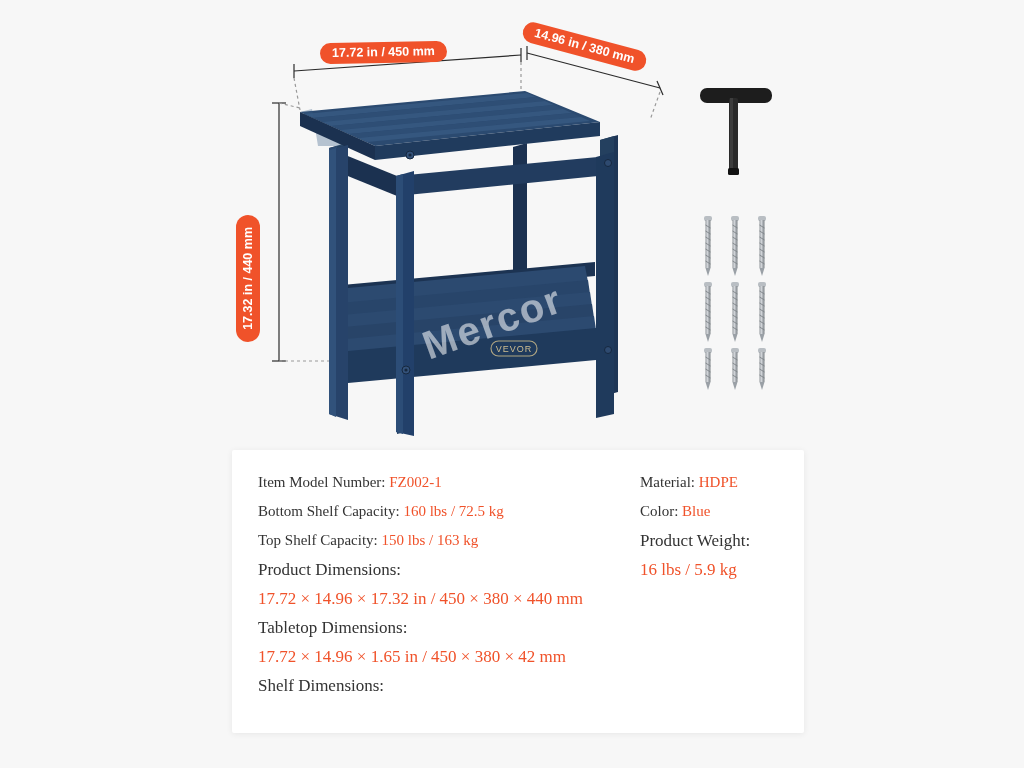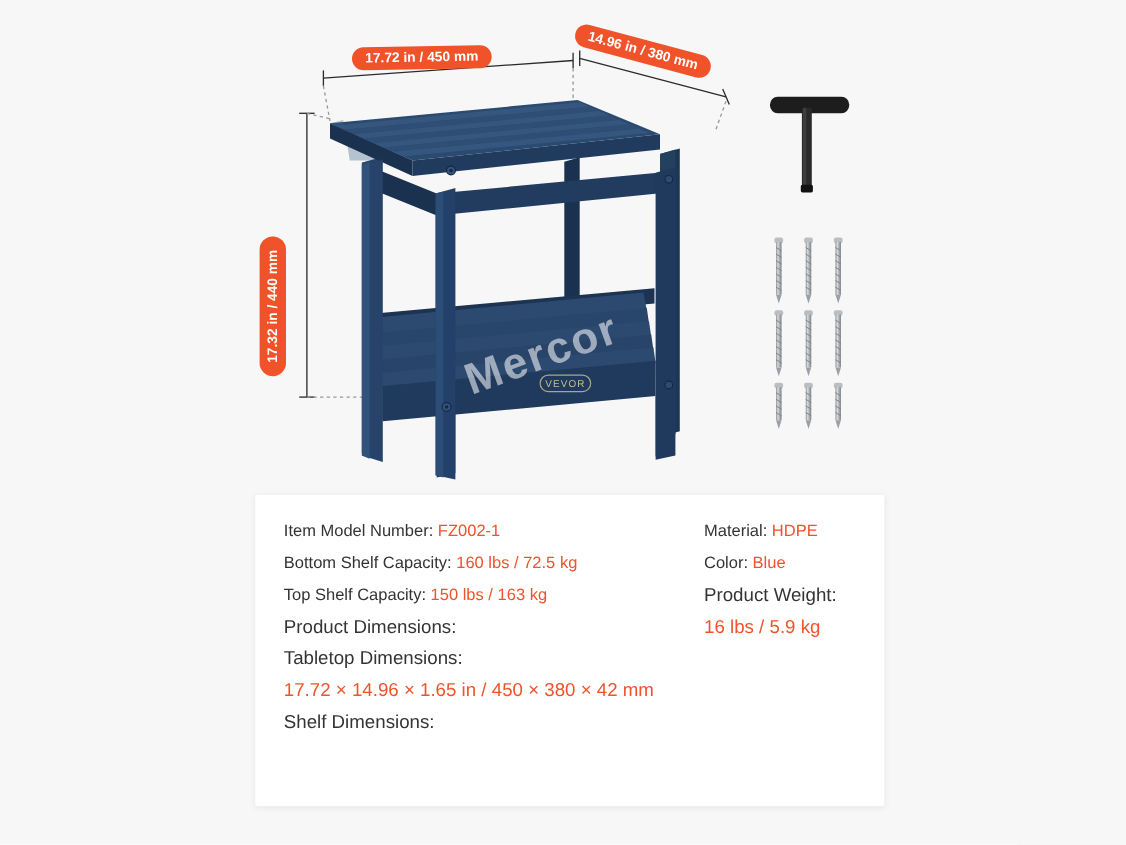--- a/index.html
+++ b/index.html
@@ -69,20 +69,21 @@
   
   .spec-card {
     position: absolute;
     left: 232px;
     top: 450px;
     width: 572px;
     height: 283px;
     background: #ffffff;
     box-shadow: 0 1px 6px rgba(0,0,0,0.07);
     border-radius: 2px;
+    font-family: Liberation Serif, serif;
   }
   .spec-left {
     position: absolute;
     left: 26px;
     top: 18px;
     width: 380px;
   }
   .spec-right {
     position: absolute;
     left: 408px;
@@ -379,20 +380,21 @@
         <span class="val">160 lbs / 72.5 kg</span>
       </div>
 
       <div class="spec-line">
         <span>Top Shelf Capacity:</span>
         <span class="val">150 lbs / 163 kg</span>
       </div>
 
       <div class="spec-block">
         <span>Product Dimensions:</span>
+        <span class="val">17.72 × 14.96 × 17.32 in / 450 × 380 × 440 mm</span>
       </div>
 
       <div class="spec-block">
         <span>Tabletop Dimensions:</span>
         <span class="val">17.72 × 14.96 × 1.65 in / 450 × 380 × 42 mm</span>
       </div>
 
       <div class="spec-block">
         <span>Shelf Dimensions:</span>
       </div>

